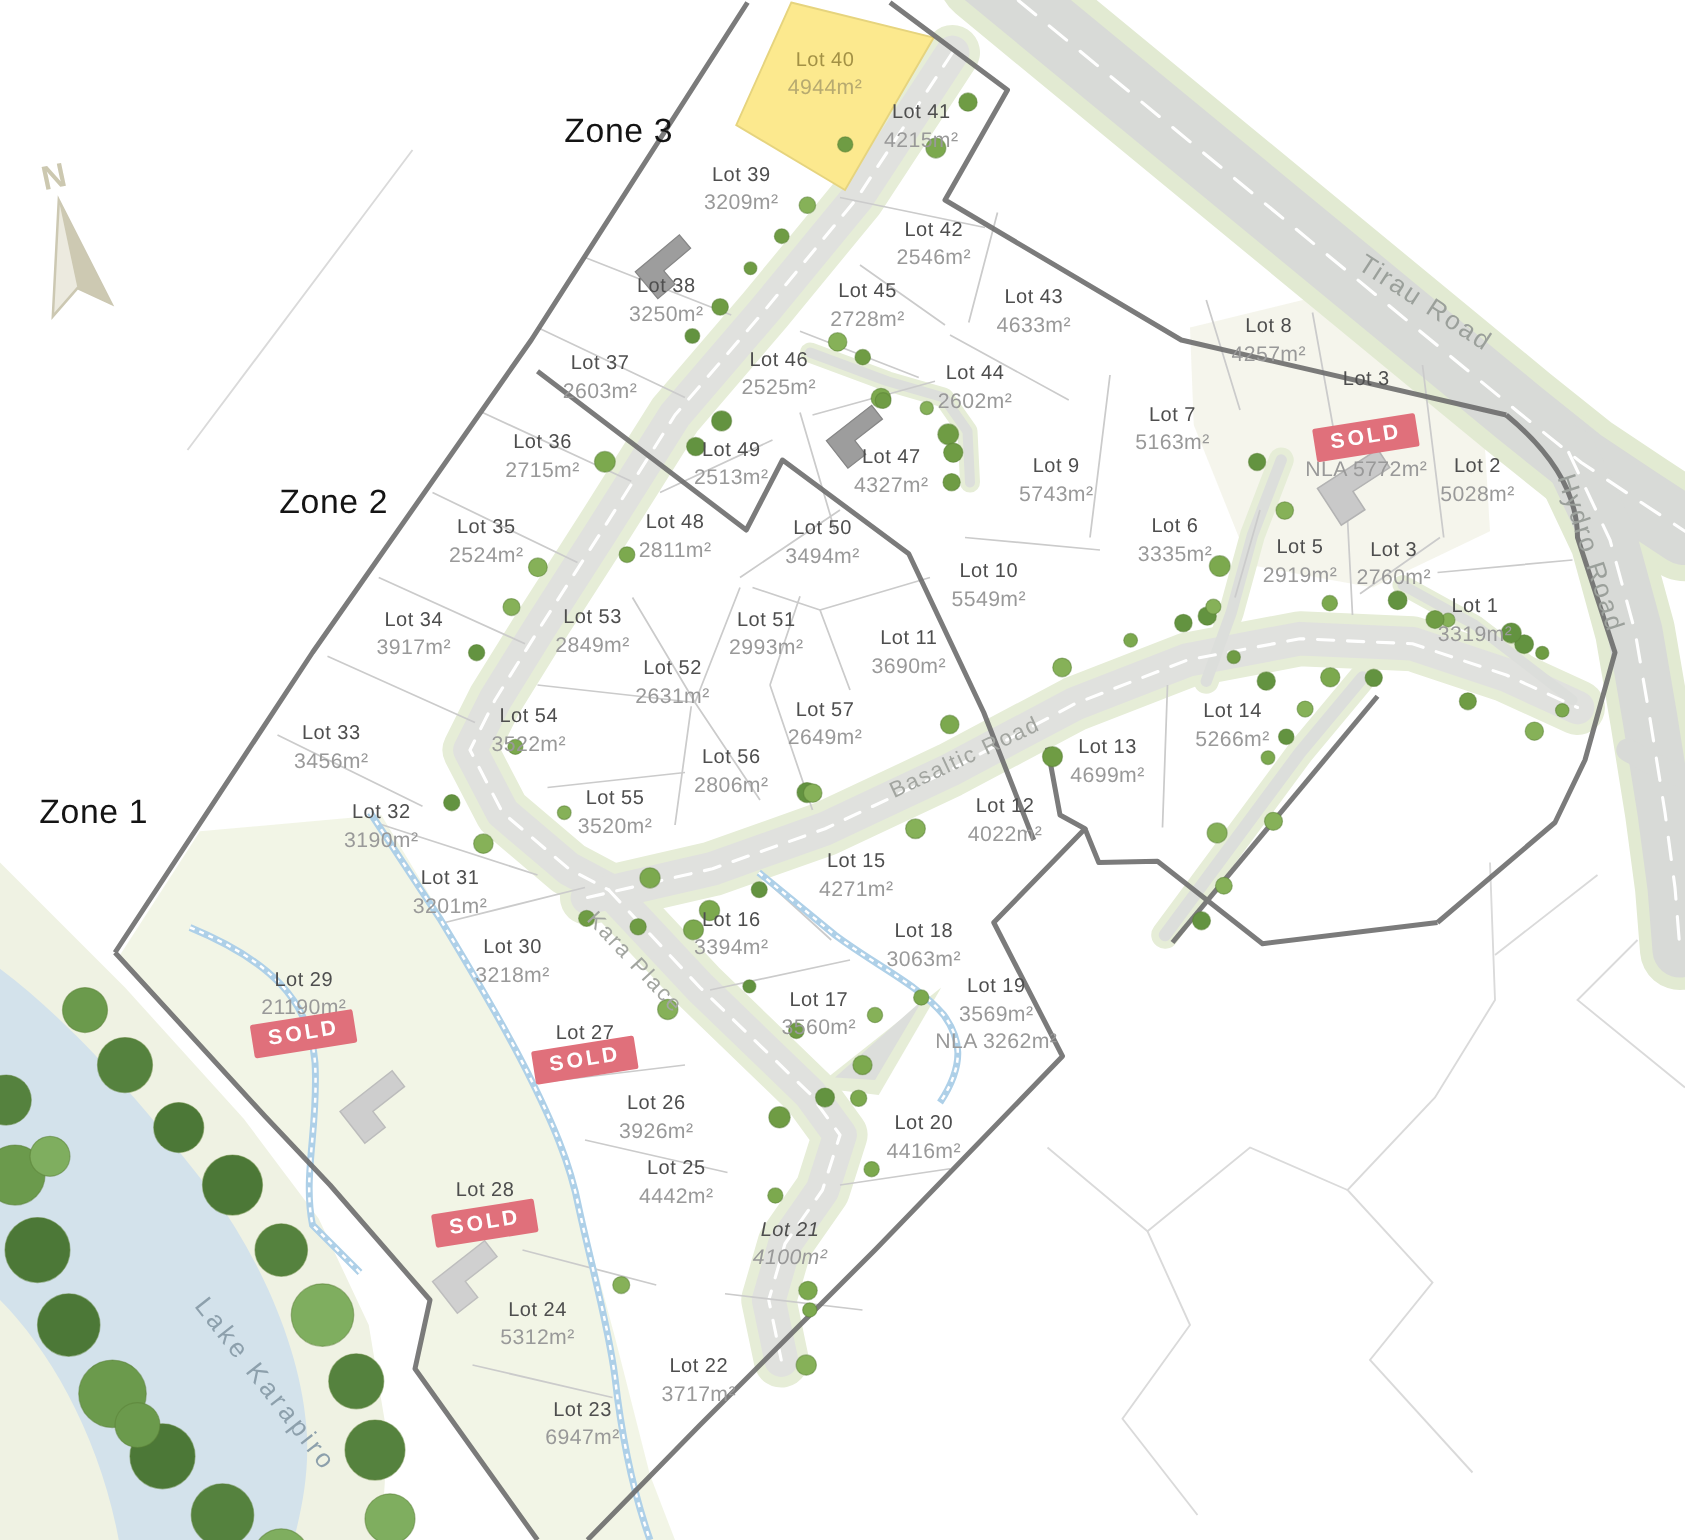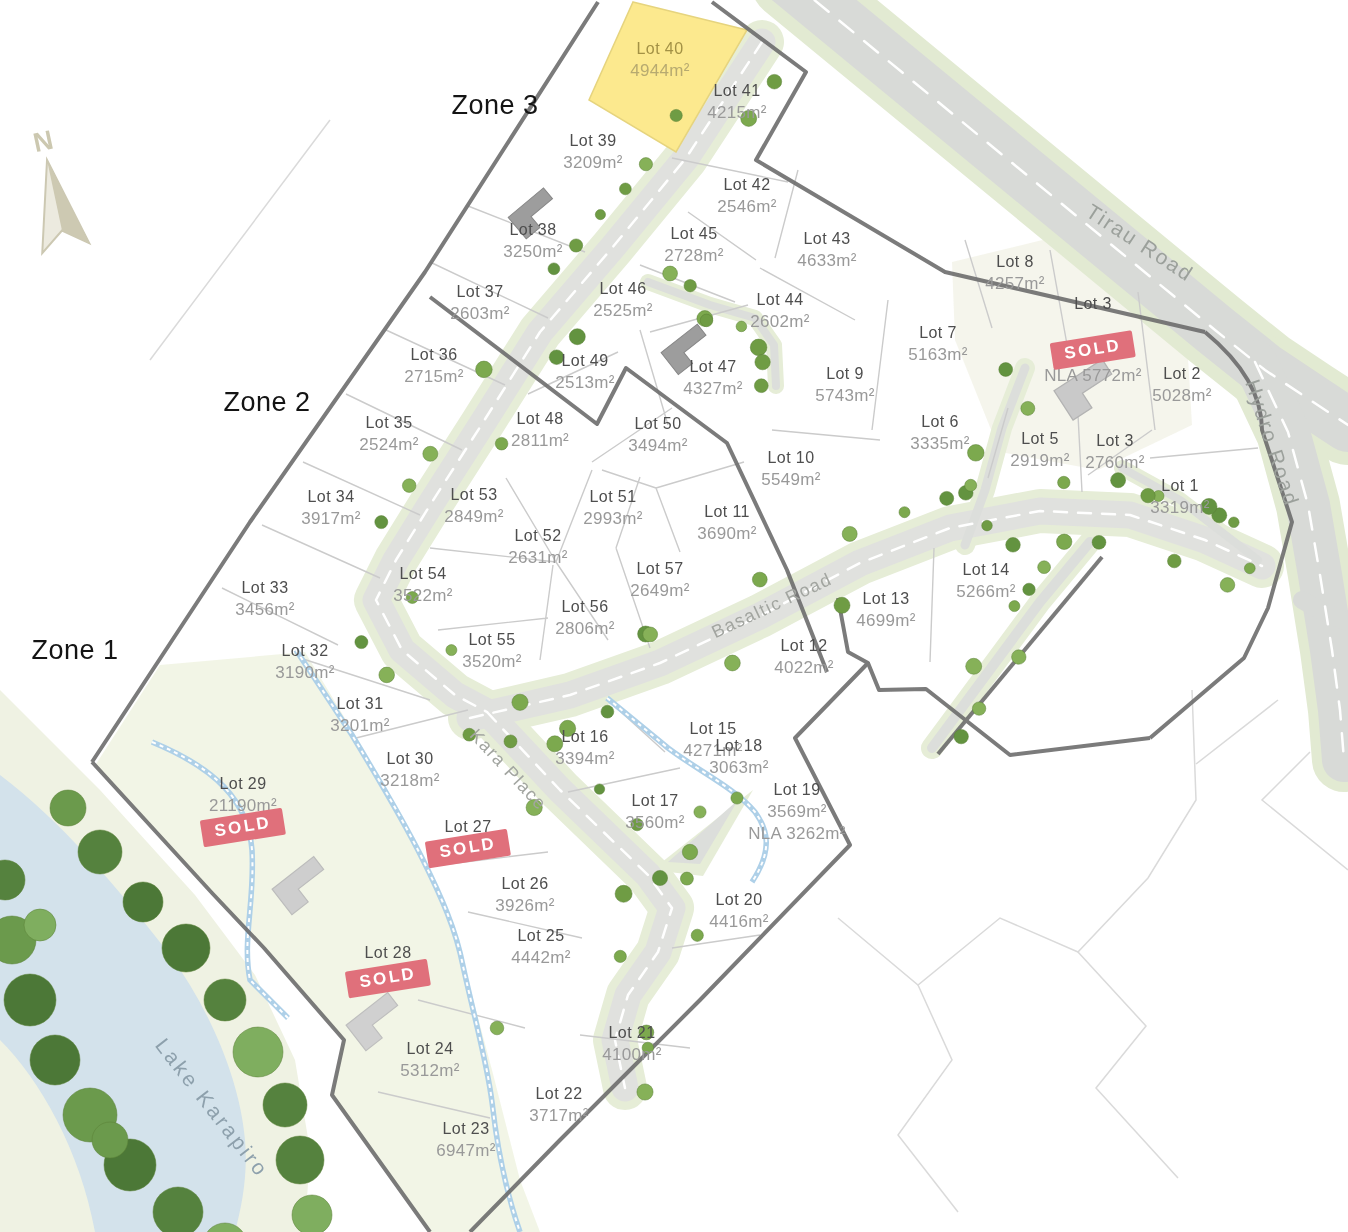--- a/index.html
+++ b/index.html
@@ -288,21 +288,21 @@
         <div class="lot-area" data-name="lot-area">4022m²</div>
       </div>
       <div class="lot" data-name="lot-13" style="left: 886px; top: 610px;">
         <div class="lot-name" data-name="lot-number">Lot 13</div>
         <div class="lot-area" data-name="lot-area">4699m²</div>
       </div>
       <div class="lot" data-name="lot-14" style="left: 986px; top: 581px;">
         <div class="lot-name" data-name="lot-number">Lot 14</div>
         <div class="lot-area" data-name="lot-area">5266m²</div>
       </div>
-      <div class="lot" data-name="lot-15" style="left: 685px; top: 740px; margin-left: 28px;">
+      <div class="lot" data-name="lot-15" style="left: 685px; top: 701px;">
         <div class="lot-name" data-name="lot-number">Lot 15</div>
         <div class="lot-area" data-name="lot-area">4271m²</div>
       </div>
       <div class="lot" data-name="lot-16" style="left: 585px; top: 748px;">
         <div class="lot-name" data-name="lot-number">Lot 16</div>
         <div class="lot-area" data-name="lot-area">3394m²</div>
       </div>
       <div class="lot" data-name="lot-17" style="left: 655px; top: 812px;">
         <div class="lot-name" data-name="lot-number">Lot 17</div>
         <div class="lot-area" data-name="lot-area">3560m²</div>
@@ -313,21 +313,21 @@
       </div>
       <div class="lot" data-name="lot-19" style="left: 797px; top: 812px;">
         <div class="lot-name" data-name="lot-number">Lot 19</div>
         <div class="lot-area" data-name="lot-area">3569m²</div>
         <div class="lot-area" data-name="lot-area">NLA 3262m²</div>
       </div>
       <div class="lot" data-name="lot-20" style="left: 719px; top: 911px; margin-left: 20px;">
         <div class="lot-name" data-name="lot-number">Lot 20</div>
         <div class="lot-area" data-name="lot-area">4416m²</div>
       </div>
-      <div class="lot" data-name="lot-21" style="left: 632px; top: 1044px;">
+      <div class="lot" data-name="lot-21" style="left: 632px; top: 996px; font-style: italic;">
         <div class="lot-name" data-name="lot-number">Lot 21</div>
         <div class="lot-area" data-name="lot-area">4100m²</div>
       </div>
       <div class="lot" data-name="lot-22" style="left: 559px; top: 1105px; text-align: center;">
         <div class="lot-name" data-name="lot-number">Lot 22</div>
         <div class="lot-area" data-name="lot-area">3717m²</div>
       </div>
       <div class="lot" data-name="lot-23" style="left: 466px; top: 1140px;">
         <div class="lot-name" data-name="lot-number">Lot 23</div>
         <div class="lot-area" data-name="lot-area">6947m²</div>

